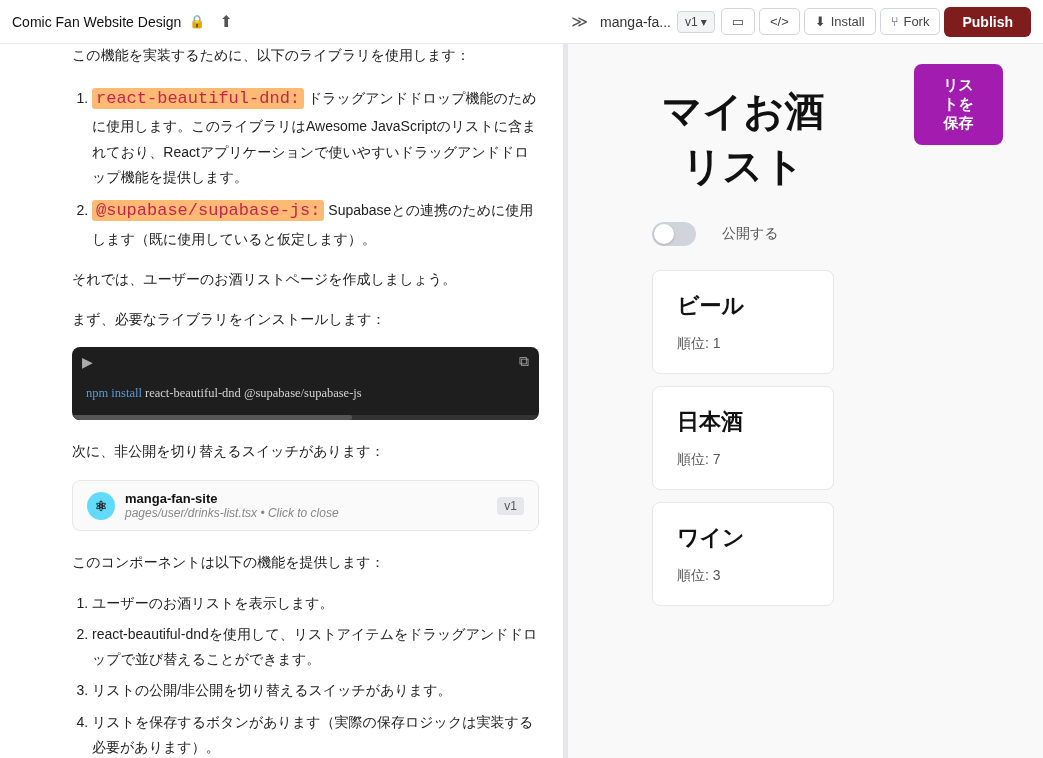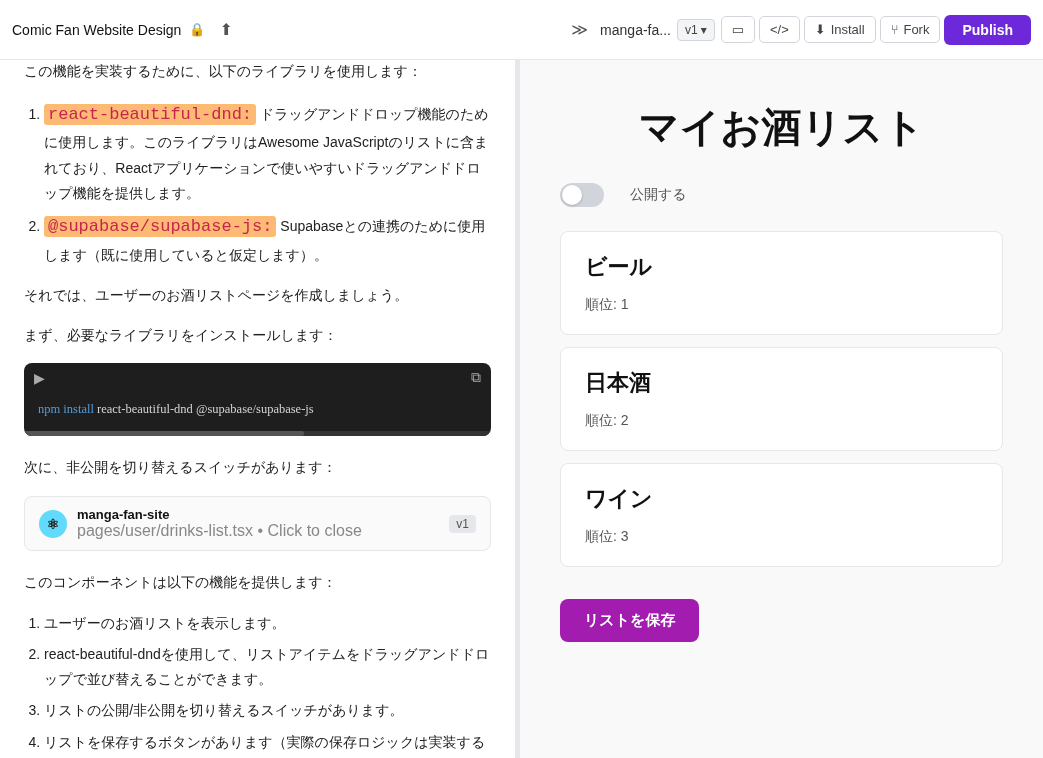--- a/index.html
+++ b/index.html
@@ -11,21 +11,21 @@
       overflow: hidden;
       display: flex;
       flex-direction: column;
     }
 
     
     .topbar {
       display: flex;
       align-items: center;
       justify-content: space-between;
-      height: 60px;
+      height: 44px;
       padding: 0 12px;
       border-bottom: 1px solid #e5e7eb;
       background: #fff;
       flex-shrink: 0;
     }
     .topbar-left {
       display: flex;
       align-items: center;
       gap: 8px;
     }
@@ -79,35 +79,36 @@
       border-radius: 5px;
       padding: 5px 10px;
       cursor: pointer;
       color: #444;
       font-size: 13px;
       display: flex;
       align-items: center;
       gap: 5px;
     }
     .publish-btn {
-      background: #6d28d9;
+      background: #7f1d1d;
       color: #fff;
       border: none;
       border-radius: 6px;
       padding: 7px 18px;
       font-size: 14px;
       font-weight: 600;
       cursor: pointer;
     }
 
     
     .main-layout {
       display: flex;
       flex: 1;
       overflow: hidden;
+      margin-left: 48px;
     }
 
     
     .left-panel {
       width: 516px;
       flex-shrink: 0;
       overflow-y: auto;
       padding: 0 24px 24px 24px;
       border-right: 1px solid #e5e7eb;
       background: #fff;
@@ -212,38 +213,40 @@
       font-size: 14px;
       color: #222;
       font-weight: bold;
     }
     .file-card-info .file-name {
       font-size: 13px;
       font-weight: 600;
       color: #111;
     }
     .file-card-info .file-path {
-      font-size: 16px;
+      font-size: 12px;
       color: #888;
+      font-style: italic;
     }
     .file-card-version {
       background: #e5e7eb;
       border-radius: 4px;
       padding: 2px 7px;
       font-size: 12px;
       color: #555;
     }
 
     
     .right-panel {
       flex: 1;
       overflow-y: auto;
       background: #f9f9f9;
       display: flex;
-      flex-direction: column;
+      flex-direction: row;
+      padding-left: 44px;
     }
 
     
     .drag-handle {
       width: 4px;
       background: #e5e7eb;
       cursor: col-resize;
       flex-shrink: 0;
     }
 
@@ -447,21 +450,21 @@
         <span class="toggle-label">公開する</span>
       </div>
 
       <div class="drink-card">
         <div class="drink-name">ビール</div>
         <div class="drink-rank">順位: 1</div>
       </div>
 
       <div class="drink-card">
         <div class="drink-name">日本酒</div>
-        <div class="drink-rank">順位: 2</div>
+        <div class="drink-rank">順位: 7</div>
       </div>
 
       <div class="drink-card">
         <div class="drink-name">ワイン</div>
         <div class="drink-rank">順位: 3</div>
       </div>
     </div>
 
     <div class="save-btn-row">
       <button class="save-btn">リストを保存</button>

